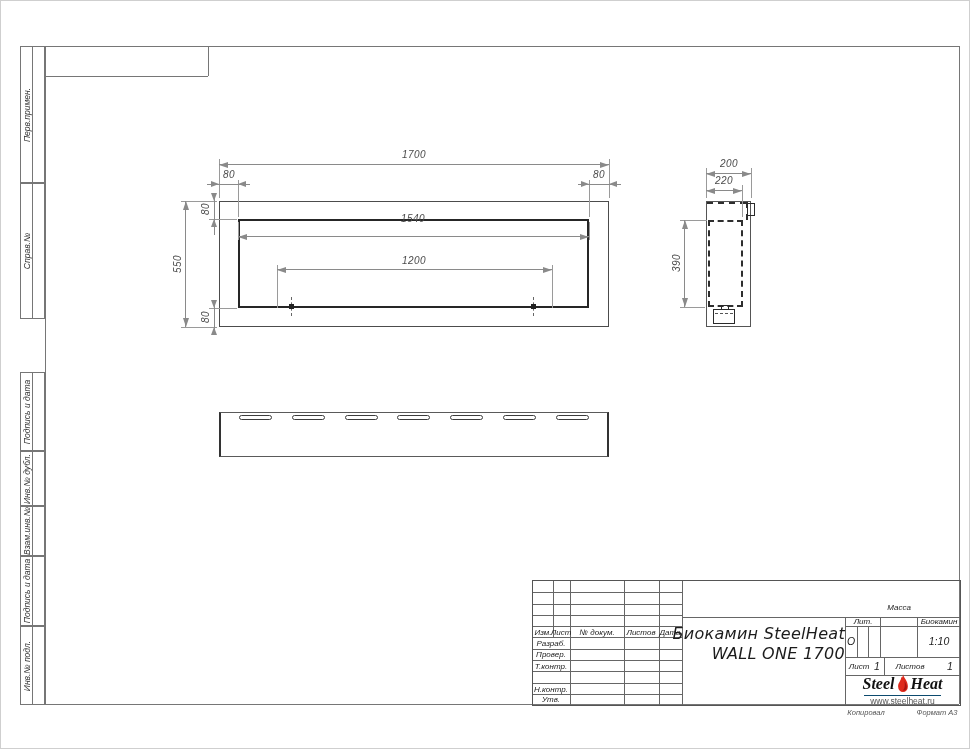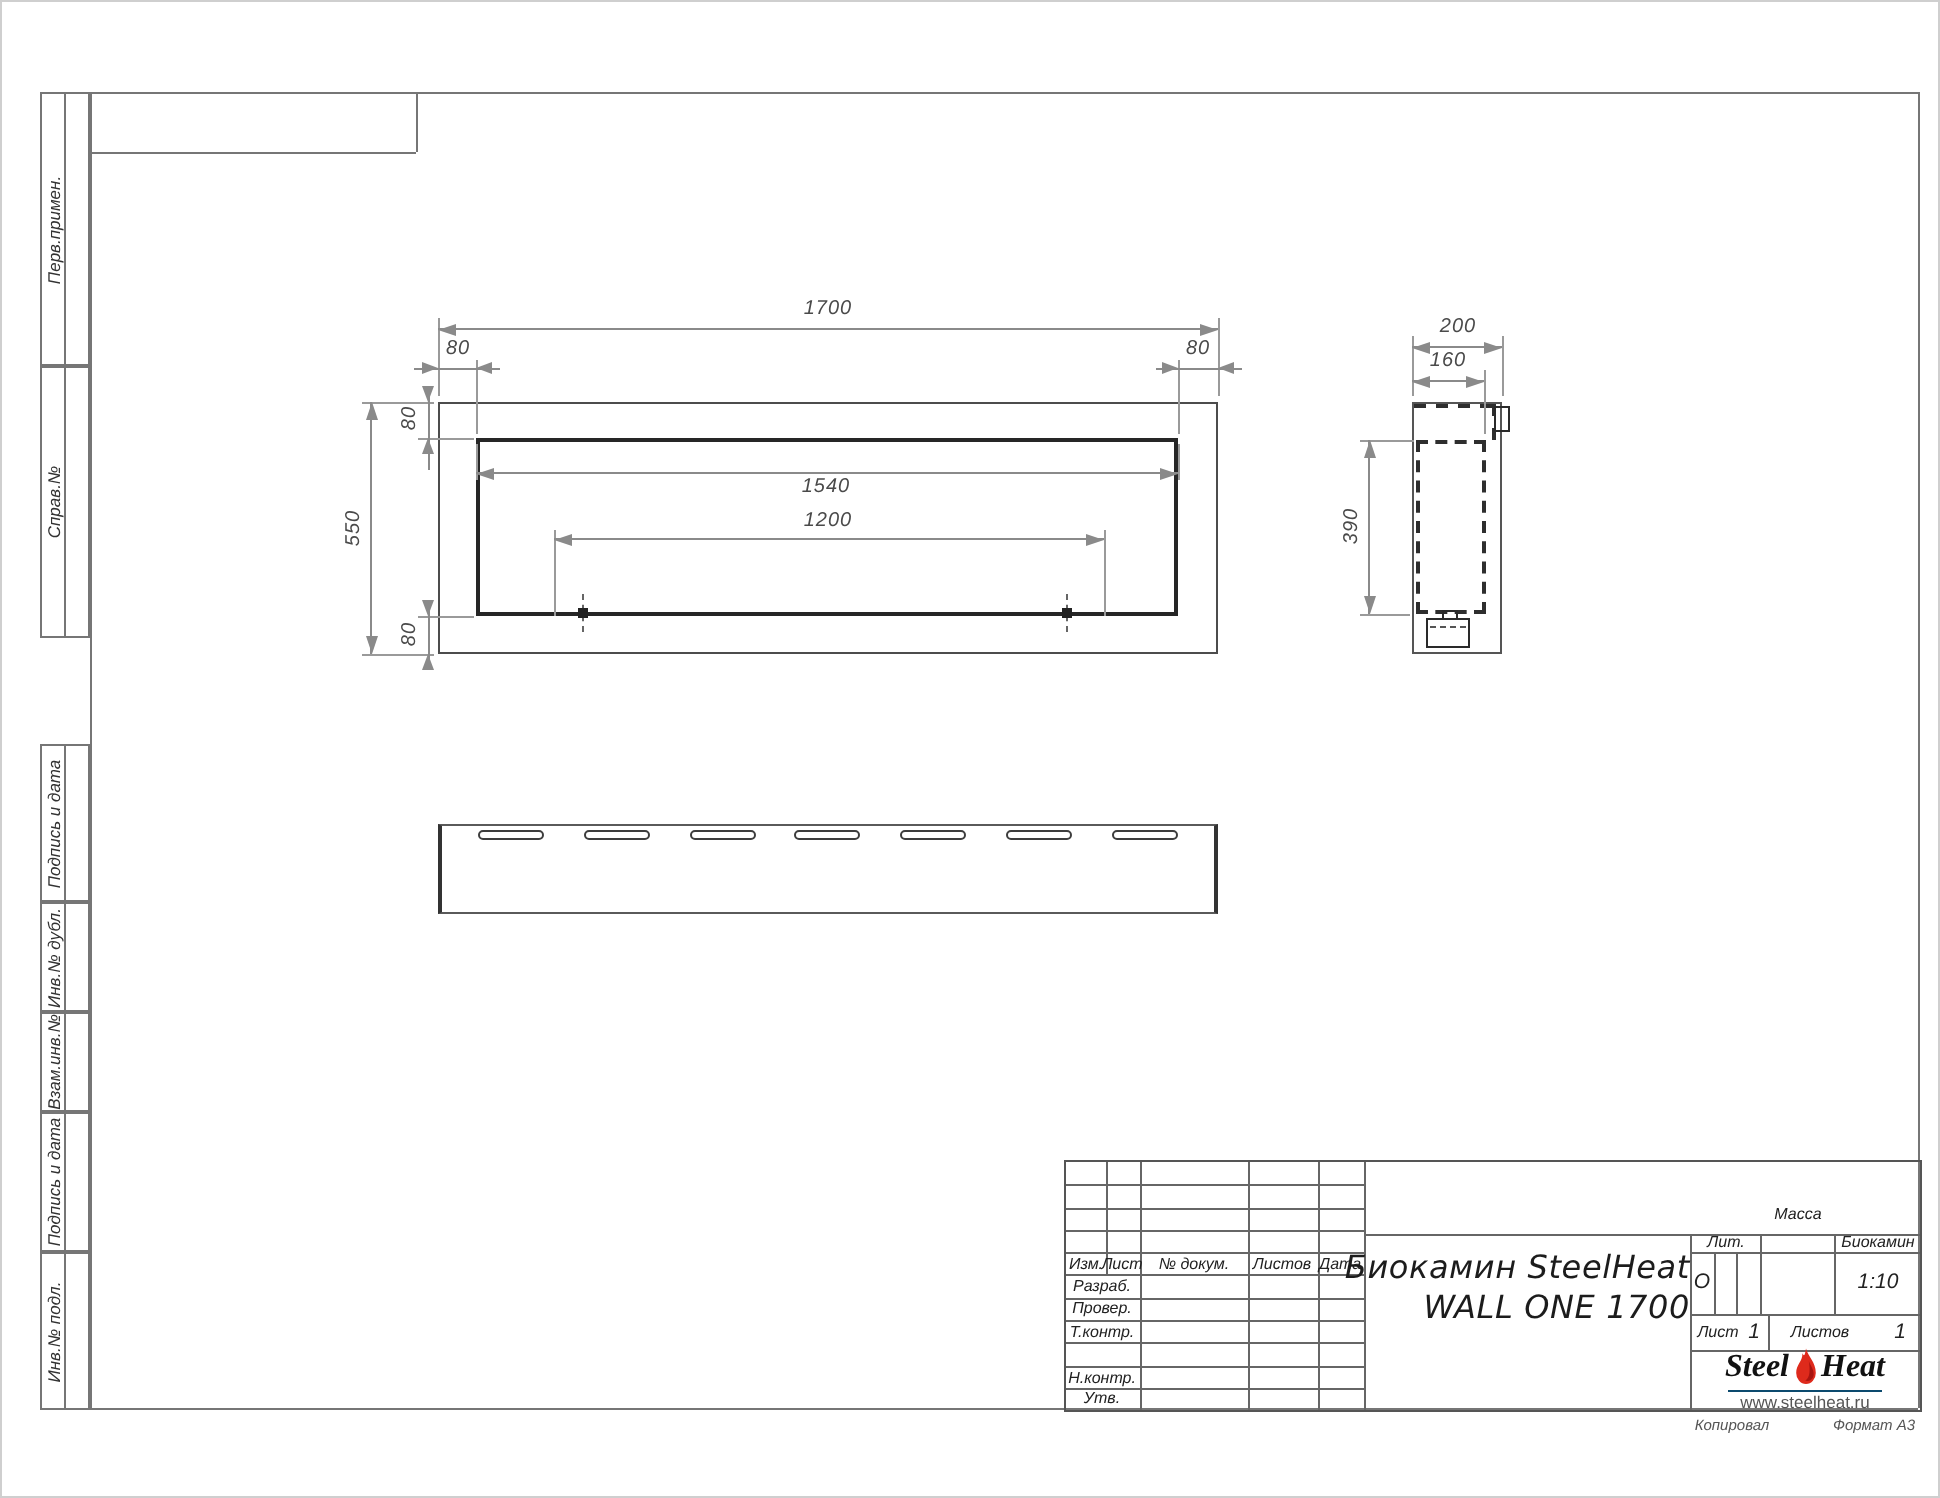--- a/index.html
+++ b/index.html
@@ -107,21 +107,21 @@
 
     <div class="exv" style="left:588px;top:179px;height:37px;"></div>
     <div class="dim-h" style="left:577px;top:183px;width:43px;"></div>
     <div class="tri-r" style="left:580px;top:180px;"></div>
     <div class="tri-l" style="left:608px;top:180px;"></div>
     <div class="dlab" style="left:598px;top:168px;">80</div>
 
     <div class="exv" style="left:237px;top:221px;height:18px;"></div>
     <div class="exv" style="left:588px;top:221px;height:18px;"></div>
     <div class="dim-h arr" style="left:237px;top:235px;width:351px;"></div>
-    <div class="dlab" style="left:412px;top:237px;">1540</div>
+    <div class="dlab" style="left:412px;top:212px;">1540</div>
 
     <div class="exv" style="left:276px;top:264px;height:43px;"></div>
     <div class="exv" style="left:551px;top:264px;height:43px;"></div>
     <div class="dim-h arr" style="left:276px;top:268px;width:275px;"></div>
     <div class="dlab" style="left:413px;top:254px;">1200</div>
 
     <div class="exh" style="left:180px;top:200px;width:36px;"></div>
     <div class="exh" style="left:180px;top:326px;width:36px;"></div>
     <div class="dim-v arr" style="left:184px;top:200px;height:126px;"></div>
     <div class="dlabv" style="left:176px;top:263px;">550</div>
@@ -149,21 +149,21 @@
     <div class="rect-thin" style="left:720px;top:304px;width:8px;height:5px;border-width:1px;border-color:#2a2a2a;"></div>
     <div class="hdash" style="left:714px;top:312px;width:18px;border-top-width:1px;border-color:#555;"></div>
 
     <div class="exv" style="left:705px;top:167px;height:30px;"></div>
     <div class="exv" style="left:750px;top:167px;height:30px;"></div>
     <div class="dim-h arr" style="left:705px;top:172px;width:45px;"></div>
     <div class="dlab" style="left:728px;top:157px;">200</div>
 
     <div class="exv" style="left:741px;top:184px;height:32px;"></div>
     <div class="dim-h arr" style="left:705px;top:189px;width:36px;"></div>
-    <div class="dlab" style="left:723px;top:174px;">160</div>
+    <div class="dlab" style="left:723px;top:174px;">220</div>
 
     <div class="exh" style="left:679px;top:219px;width:27px;"></div>
     <div class="exh" style="left:679px;top:306px;width:25px;"></div>
     <div class="dim-v arr" style="left:683px;top:219px;height:87px;"></div>
     <div class="dlabv" style="left:675px;top:262px;">390</div>
   </div>
 
   <div>
     <div class="rect-thin" style="left:218px;top:411px;width:390px;height:45px;border-width:1px;border-color:#5a5a5a;border-left-width:2.5px;border-right-width:2.5px;border-left-color:#333;border-right-color:#333;border-bottom-width:1.6px;"></div>
     <div class="slotrow">

